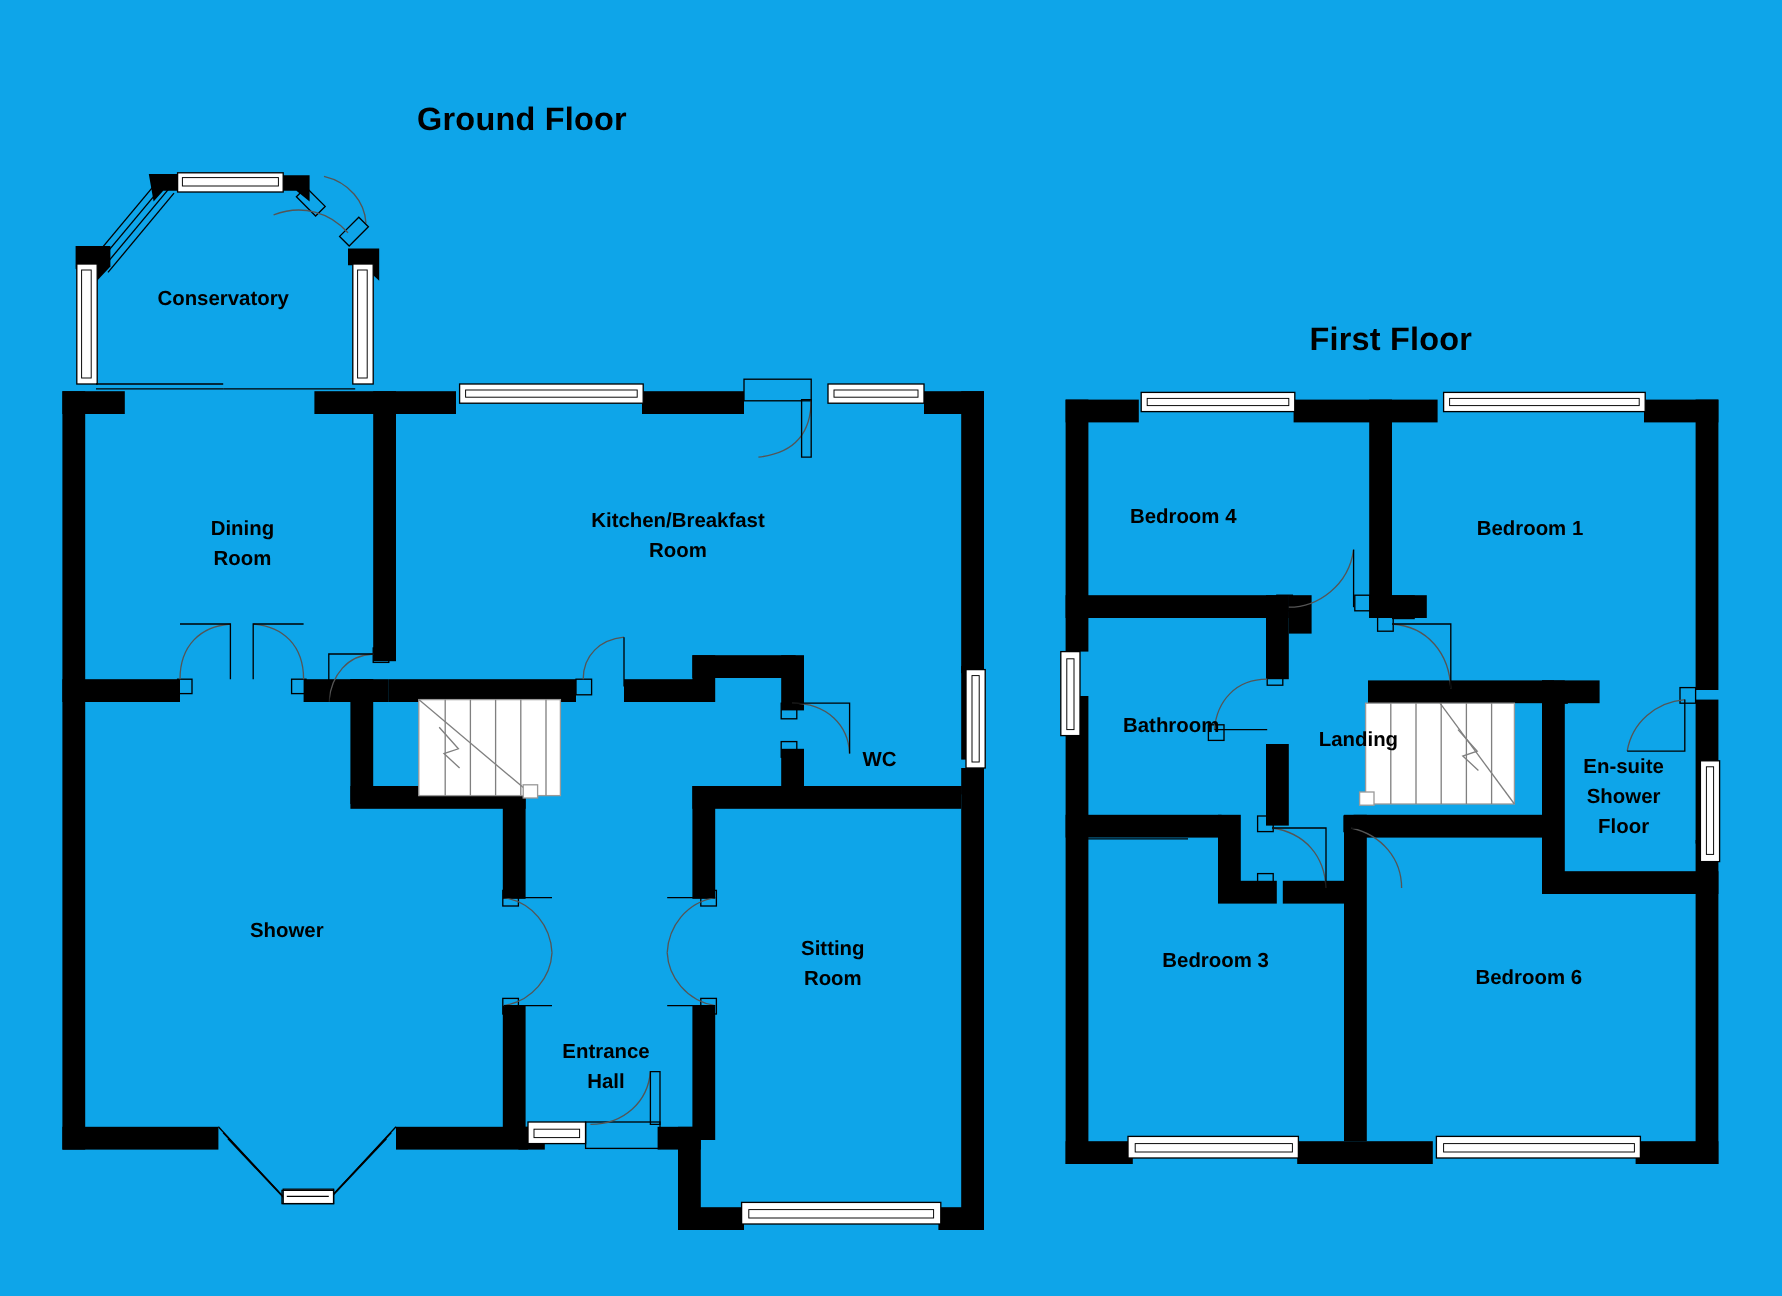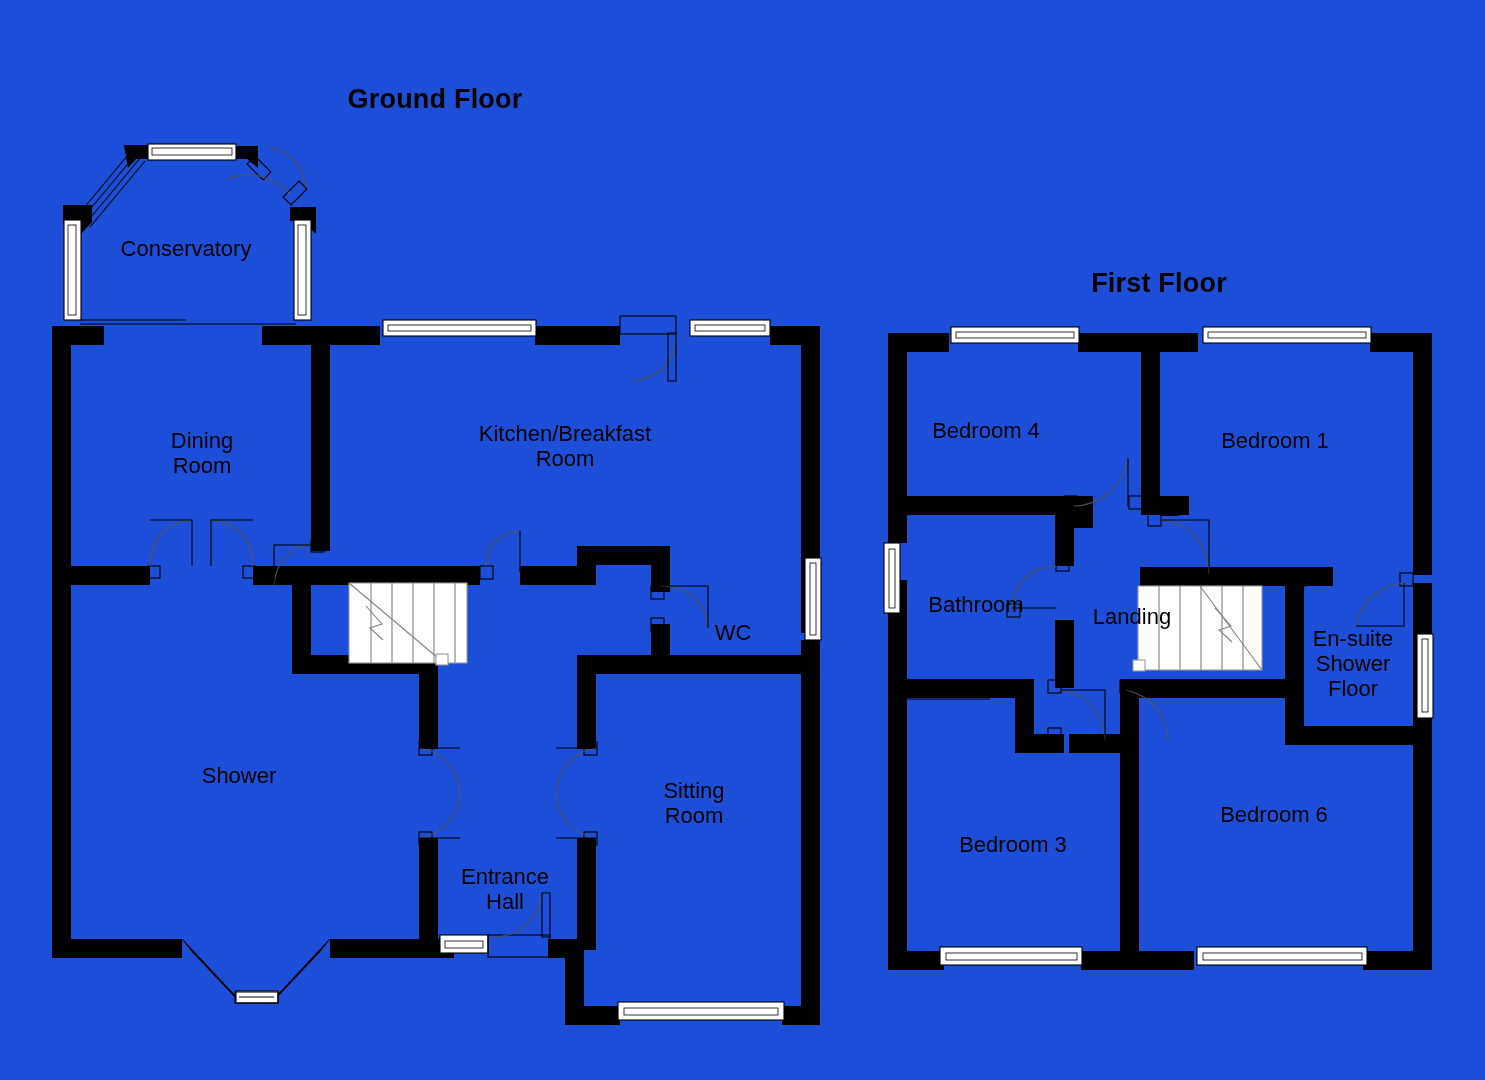--- a/index.html
+++ b/index.html
@@ -10,42 +10,42 @@
   body {
     width: 1485px;
     height: 1080px;
     font-family: "Liberation Sans", sans-serif;
     overflow: hidden;
   }
   #plan-root {
     position: relative;
     width: 1485px;
     height: 1080px;
-    background: #1d4ed8;
+    background: #0ea5e9;
   }
   svg.plan {
     position: absolute;
     top: 0;
     left: 0;
     width: 1485px;
     height: 1080px;
   }
   .floor-title {
     position: absolute;
     font-weight: bold;
     font-size: 27px;
     color: #000000;
     white-space: nowrap;
     text-align: center;
     letter-spacing: 0.2px;
   }
   .room-label {
     position: absolute;
-    font-weight: normal;
-    font-size: 22px;
+    font-weight: bold;
+    font-size: 17px;
     line-height: 25px;
     color: #000000;
     text-align: center;
     white-space: pre-line;
     transform: translateX(-50%);
   }
   .wall  { fill: #000000; }
   .thin  { fill: none; stroke: #000000; stroke-width: 1.1; }
   .door-arc { fill: none; stroke: #555555; stroke-width: 1.1; }
   .win-fill { fill: #ffffff; stroke: #000000; stroke-width: 1.1; }
@@ -381,17 +381,17 @@
   <div class="room-label" style="left:1275px; top:428px;">Bedroom 1</div>
 
   <div class="room-label" style="left:976px; top:592px;">Bathroom</div>
 
   <div class="room-label" style="left:1132px; top:604px;">Landing</div>
 
   <div class="room-label" style="left:1353px; top:626px;">En-suite
 Shower
 Floor</div>
 
-  <div class="room-label" style="left:1013px; top:832px;text-align:right;">Bedroom 3</div>
+  <div class="room-label" style="left:1013px; top:788px;text-align:right;">Bedroom 3</div>
 
   <div class="room-label" style="left:1274px; top:802px;">Bedroom 6</div>
 
 </div>
 
 </body></html>

